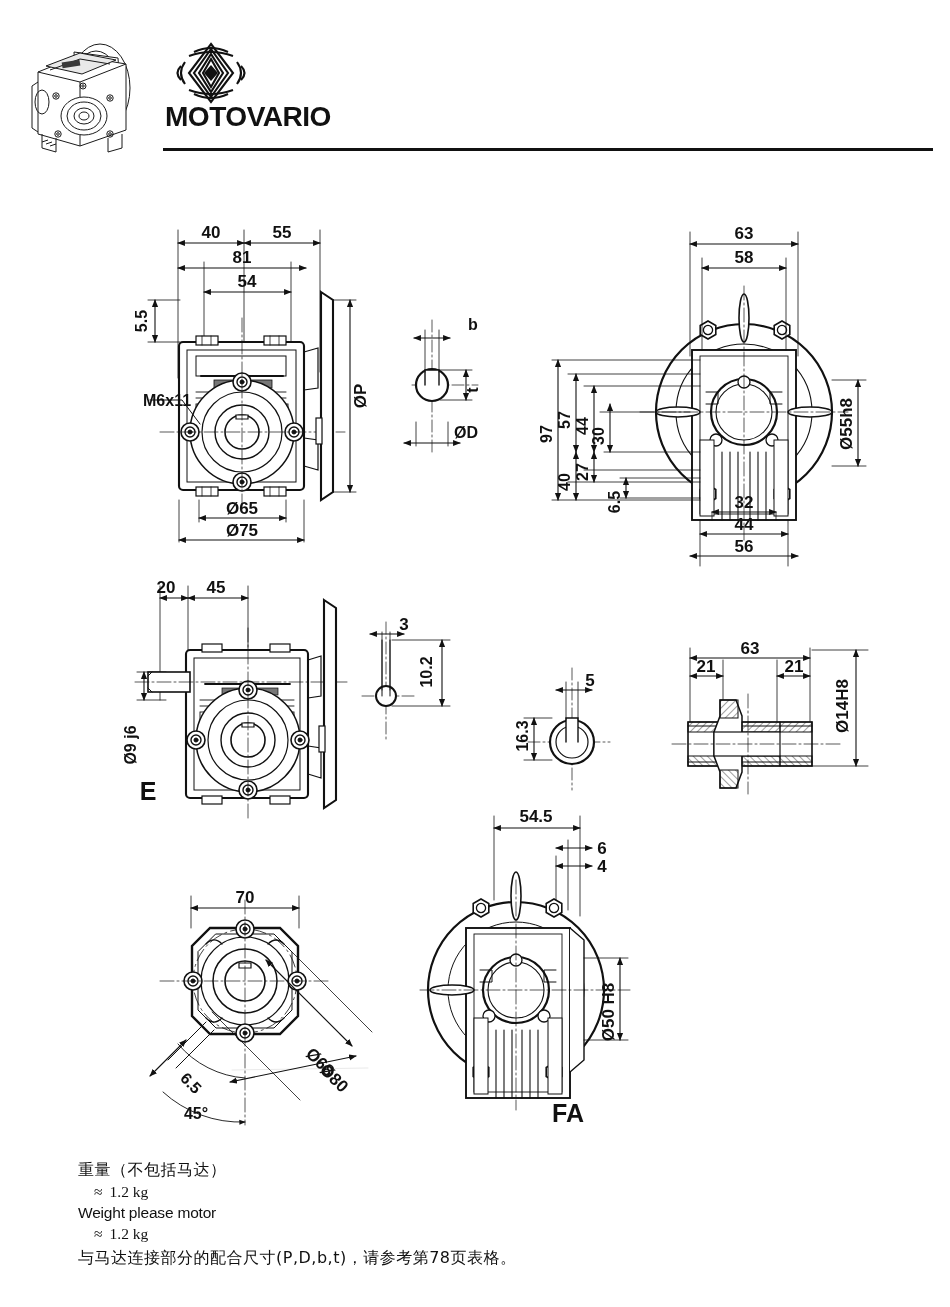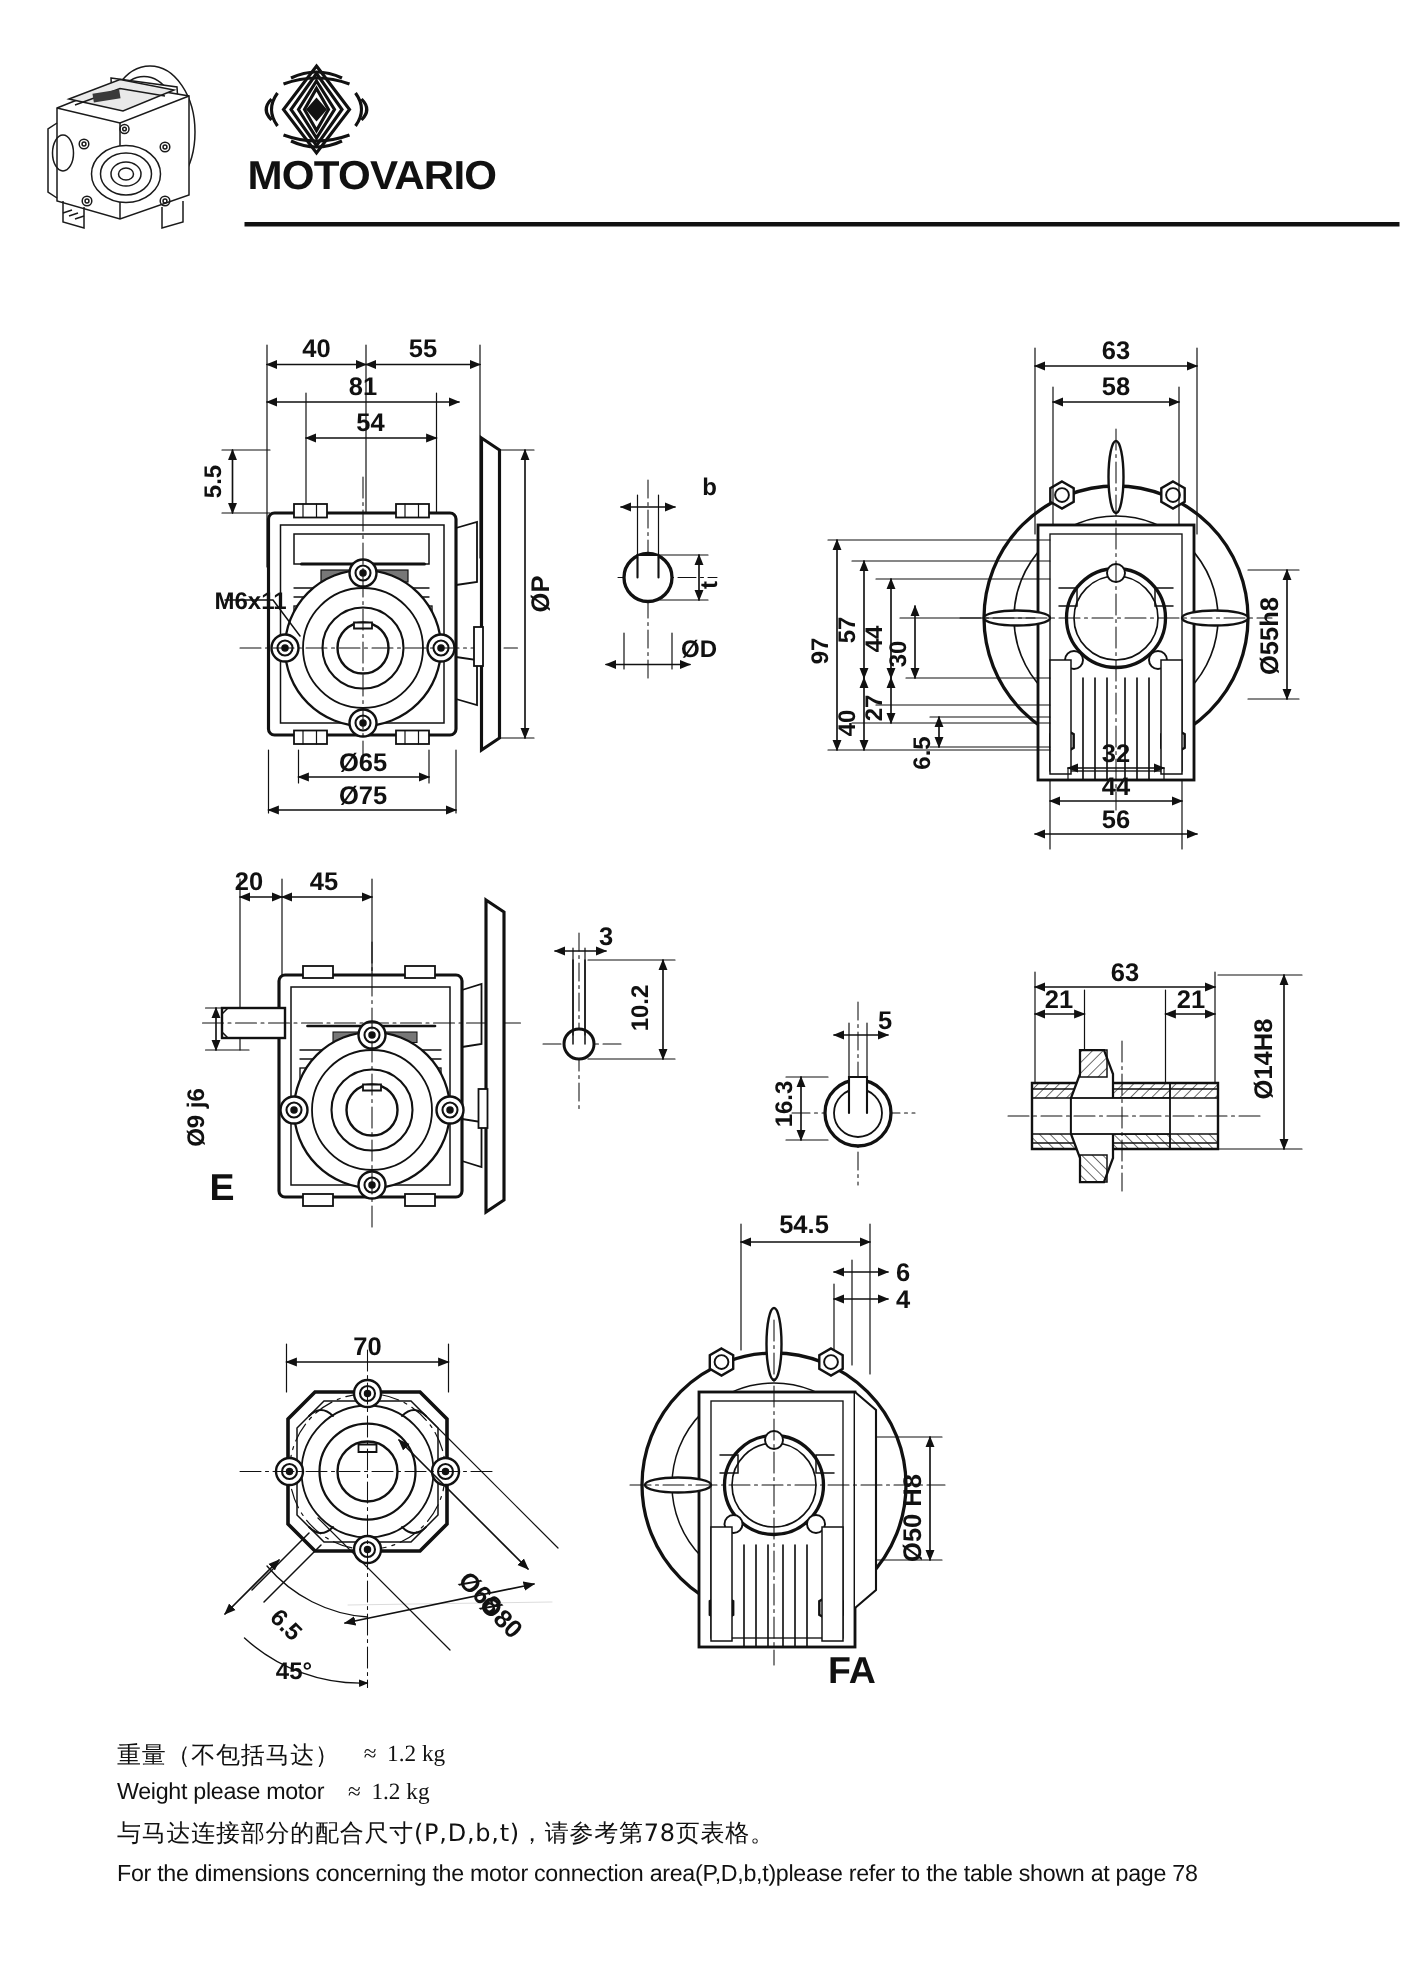--- a/index.html
+++ b/index.html
@@ -28,21 +28,21 @@
     font-size:27px;color:#333;letter-spacing:.5px;
   }
   .title b{font-size:33px;font-weight:700;color:#000;letter-spacing:0;}
 
   
   .draw{position:absolute;left:0;top:0;width:950px;height:1152px;}
   .draw svg{display:block;}
 
   
   .footer{position:absolute;left:78px;top:1158px;width:860px;}
-  .f-row{display:flex;align-items:center;white-space:nowrap;}
+  .f-row{display:flex;align-items:flex-start;white-space:nowrap;flex-direction:column;}
   .f-cn{font-size:16px;letter-spacing:.5px;line-height:1.55;
         font-family:"DejaVu Sans",sans-serif;}
   .f-en{font-size:15.5px;line-height:1.55;letter-spacing:-0.2px;}
   .f-lbl{display:inline-block;}
   .f-val{display:inline-block;margin-left:16px;font-size:15.5px;font-family:Liberation Serif, serif;}
   .f-approx{margin-right:7px;}
   .f-line3{margin-top:3px;}
   .f-line4{margin-top:3px;}
 </style>
 </head>
@@ -638,16 +638,15 @@
         <span class="f-approx">≈</span><span>1.2 kg</span>
       </span>
     </div>
     <div class="f-row">
       <span class="f-en f-lbl">Weight please motor</span>
       <span class="f-val">
         <span class="f-approx">≈</span><span>1.2 kg</span>
       </span>
     </div>
     <div class="f-cn f-line3">与马达连接部分的配合尺寸(P,D,b,t)，请参考第78页表格。</div>
-    <div class="f-en f-line4">For the dimensions concerning the motor connection area(P,D,b,t)please refer to the table shown at page 78</div>
   </div>
 
 </div>
 
 </body></html>

